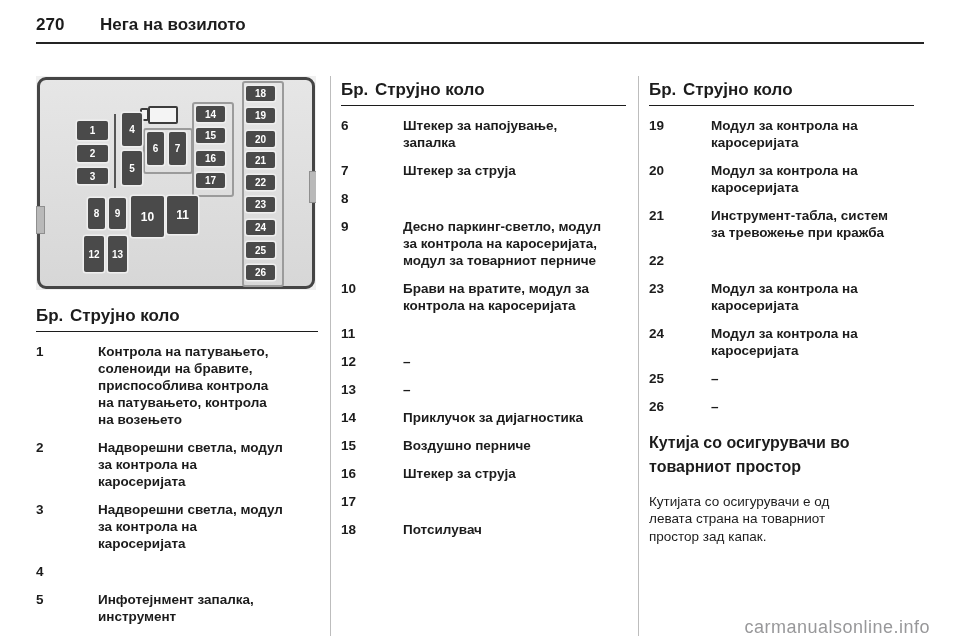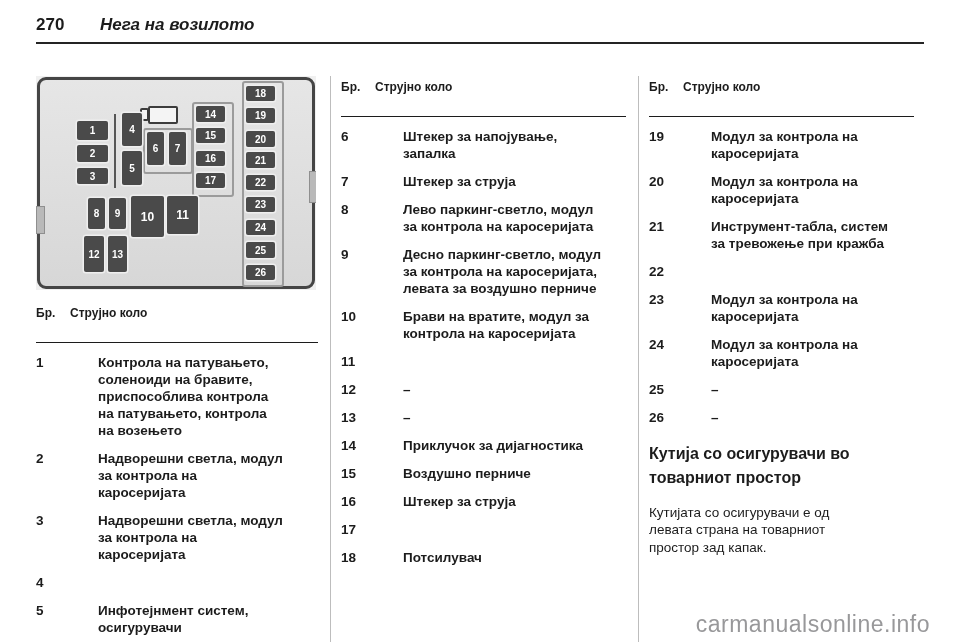--- a/index.html
+++ b/index.html
@@ -3,33 +3,33 @@
 <meta charset="utf-8">
 <style>
   html,body{margin:0;padding:0;background:#ffffff;}
   body{width:960px;height:642px;overflow:hidden;position:relative;
        font-family:"Liberation Sans","DejaVu Sans",sans-serif;color:#1c1c1c;}
   .page{position:absolute;inset:0;}
 
   
   .hdr{padding:15px 40px 0 36px;display:flex;align-items:flex-start;}
   .hdr .num{font-size:17px;font-weight:bold;width:64px;}
-  .hdr .title{font-size:17px;font-weight:bold;font-style:italic;}
+  .hdr .title{font-size:17px;font-weight:bold;}
   .rule{margin:7px 36px 0 36px;border-top:2px solid #242424;}
 
   
   .content{display:flex;margin:32px 36px 0 36px;min-height:540px;align-items:stretch;}
   .col{box-sizing:border-box;}
   .col1{width:294px;padding-right:12px;}
   .col2{width:308px;border-left:1px solid #bdbdbd;padding:4px 12px 0 10px;}
   .col3{flex:1;border-left:1px solid #bdbdbd;padding:4px 10px 0 10px;}
 
   
-  .thead{display:flex;font-size:12px;font-weight:bold;
-         border-bottom:1.5px solid #1c1c1c;padding-bottom:22px;margin-bottom:11px;}
+  .thead{display:flex;font-size:17px;font-weight:bold;
+         border-bottom:1.5px solid #1c1c1c;padding-bottom:5px;margin-bottom:11px;}
   .thead .no{width:34px;}
   .row{display:flex;font-size:13.5px;font-weight:bold;line-height:17px;margin-bottom:11px;}
   .row .rno{width:34px;flex:none;}
   .row .rtx{flex:1;padding-left:28px;}
   .col1 .row{padding-right:34px;}
   .col1 .thead{margin-top:16px;}
   .col2 .row{padding-right:24px;}
   .col3 .row{padding-right:10px;}
 
   
@@ -43,21 +43,21 @@
   .fuse{position:absolute;background:#4a4a4a;border-radius:2px;color:#ffffff;
         font-size:10px;font-weight:bold;display:flex;align-items:center;justify-content:center;
         box-shadow:0 0 0 1.5px #efefef;}
   .fuse.big{font-size:12px;}
   .grp{position:absolute;border:2px solid #9b9b9b;border-radius:3px;}
   .vline{position:absolute;background:#555;}
   .relay{position:absolute;background:#f4f4f4;border:2px solid #3c3c3c;border-radius:2px;}
   .stub{position:absolute;background:#b9b9b9;border:1px solid #8f8f8f;}
 
   
-  .wm{position:absolute;right:30px;bottom:4px;font-size:23px;color:#98989a;letter-spacing:0.5px;}
+  .wm{position:absolute;right:30px;bottom:4px;font-size:18px;color:#98989a;letter-spacing:0.5px;}
 </style>
 </head>
 <body>
 
 <div class="page">
 
   <div class="hdr">
     <span class="num">270</span>
     <span class="title">Нега на возилото</span>
   </div>
@@ -121,44 +121,43 @@
         </div>
       <div class="row">
           <span class="rno">3</span>
           <span class="rtx">Надворешни светла, модул за контрола на каросеријата</span>
         </div>
       <div class="row">
           <span class="rno">4</span>
         </div>
       <div class="row">
           <span class="rno">5</span>
-          <span class="rtx">Инфотејнмент систем, осигурувачи</span>
+          <span class="rtx">Инфотејнмент запалка, инструмент</span>
         </div>
     </section>
 
     <section class="col col2">
       <div class="thead">
         <span class="no">Бр.</span>
         <span>Струјно коло</span>
       </div>
       <div class="row">
           <span class="rno">6</span>
           <span class="rtx">Штекер за напојување, запалка</span>
         </div>
       <div class="row">
           <span class="rno">7</span>
           <span class="rtx">Штекер за струја</span>
         </div>
       <div class="row">
           <span class="rno">8</span>
-          <span class="rtx">Лево паркинг-светло, модул за контрола на каросеријата</span>
         </div>
       <div class="row">
           <span class="rno">9</span>
-          <span class="rtx">Десно паркинг-светло, модул за контрола на каросеријата, левата за воздушно перниче</span>
+          <span class="rtx">Десно паркинг-светло, модул за контрола на каросеријата, модул за товарниот перниче</span>
         </div>
       <div class="row">
           <span class="rno">10</span>
           <span class="rtx">Брави на вратите, модул за контрола на каросеријата</span>
         </div>
       <div class="row">
           <span class="rno">11</span>
         </div>
       <div class="row">
           <span class="rno">12</span>

